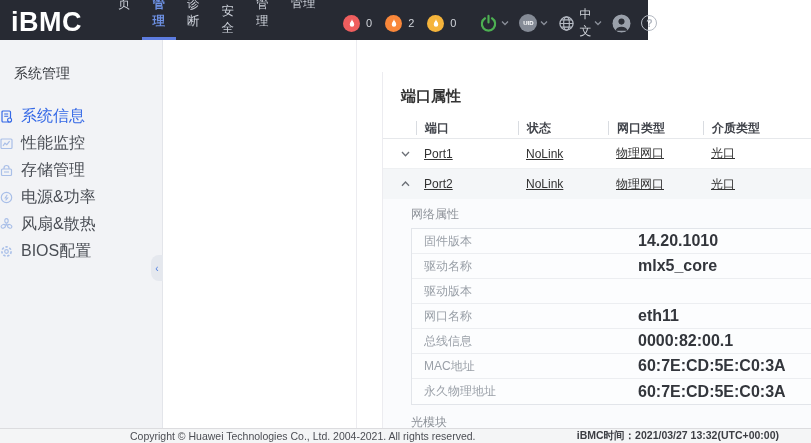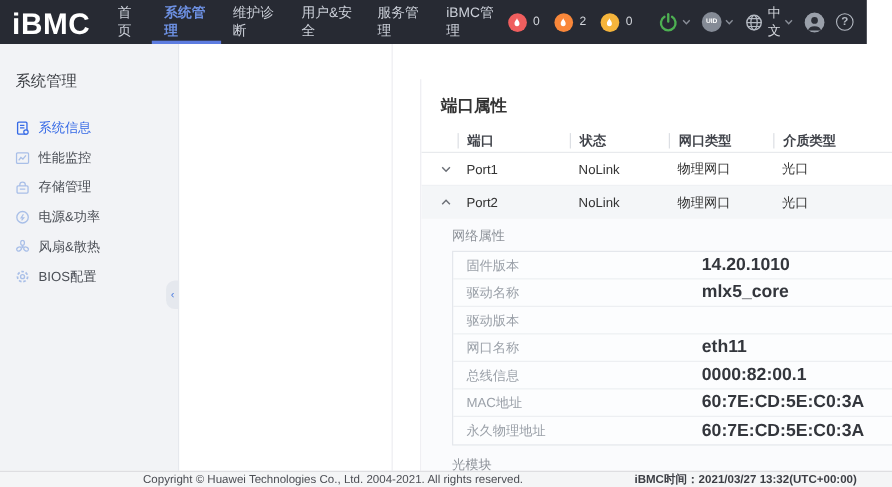--- a/index.html
+++ b/index.html
@@ -1,59 +1,59 @@
 <!DOCTYPE html>
 <html><head>
 <meta charset="utf-8">
 <style>
   * { margin:0; padding:0; box-sizing:border-box; }
   html,body { width:811px; height:443px; overflow:hidden; }
   body { font-family:"Liberation Sans","DejaVu Sans",sans-serif; background:#fff; position:relative; }
   .stage { position:absolute; left:0; top:0; width:811px; height:443px; overflow:hidden; }
 
   
-  .header { position:absolute; left:0; top:0; width:788px; height:40px; background:#272a33; display:flex; align-items:center; }
+  .header { position:absolute; left:0; top:0; width:648px; height:40px; background:#272a33; display:flex; align-items:flex-end;gap:11px; }
   .logo { color:#fff; font-size:27px; font-weight:bold; letter-spacing:.5px; margin:4px 14px 0 11px; line-height:36px; }
   .nav { display:flex; align-items:stretch; }
   .nav-item { display:flex; align-items:center; padding:0 11px; font-size:12.5px; color:#ccd0d9; cursor:pointer; border-bottom:3px solid transparent; border-top:3px solid transparent; }
   .nav-item.active { color:#6d90e2; border-bottom-color:#5d7ce0; font-weight:bold; }
   .hdr-right { margin-left:auto; display:flex; align-items:center; padding-right:12px; }
   .alarm { display:flex; align-items:center; margin-right:13px; cursor:pointer; }
   .alarm-circle { width:17px; height:17px; border-radius:50%; display:flex; align-items:center; justify-content:center; }
   .alarm-count { font-size:11px; color:#d2d5db; margin-left:6px; }
   .hdr-ico { display:flex; align-items:center; margin-left:10px; cursor:pointer; }
   .chev { margin-left:3px; display:flex; }
   .uid-circle { width:18px; height:18px; border-radius:50%; background:#858b96; color:#fff; font-size:6px; font-weight:bold; display:flex; align-items:center; justify-content:center; }
   .lang-label { font-size:12px; color:#d2d5db; margin-left:4px; }
   .avatar { width:19px; height:19px; border-radius:50%; overflow:hidden; display:flex; }
   .help-circle { width:16px; height:16px; border-radius:50%; border:1.5px solid #b4b9c2; color:#b4b9c2; font-size:10.5px; font-weight:bold; display:flex; align-items:center; justify-content:center; }
 
   
   .sidebar { position:absolute; left:0; top:40px; width:163px; height:388px; background:#f2f3f6; border-right:1px solid #e3e5ea; }
   .sb-title { font-size:14px; color:#3a3d42; padding:25px 0 0 14px; }
   .sb-list { margin-top:20px; }
-  .sb-item { display:flex; align-items:center; height:27px; padding-left:14px; font-size:12px; color:#4a4e55; cursor:pointer; }
+  .sb-item { display:flex; align-items:center; height:27px; font-size:16px; color:#4a4e55; cursor:pointer; }
   .sb-item .sb-ico { display:flex; width:13px; margin-right:8px; color:#a9bfe8; }
   .sb-item.active { color:#3569e6; }
   .sb-item.active .sb-ico { color:#3569e6; }
   .collapse-tab { position:absolute; left:151px; top:255px; width:12px; height:26px; background:#e5e8ee; border-radius:8px 0 0 8px; display:flex; align-items:center; justify-content:center; color:#4d7de0; font-size:10px; cursor:pointer; }
 
   
   .mid-panel { position:absolute; left:163px; top:40px; width:194px; height:388px; background:#fff; border-right:1px solid #ececf0; }
 
   
   .content { position:absolute; left:382px; top:40px; width:484px; height:388px; background:#fff; border-left:1px solid #ececf0; overflow:hidden;margin-top:32px; }
   .content-title { font-size:15px; font-weight:bold; color:#333; padding:15px 0 11px 18px; }
   .ptable { width:100%; }
   .pt-hrow, .pt-row { display:grid; grid-template-columns:33px 102px 90px 95px 1fr; align-items:center; }
   .pt-hrow { height:22px; border-bottom:1px solid #e6e8eb; }
   .pt-hrow .th { font-size:12px; color:#40434a; font-weight:bold; border-left:1px solid #d9dce1; padding-left:8px; height:14px; line-height:14px; }
   .pt-row { height:30px; font-size:12px; color:#333; border-bottom:1px solid #eef0f2; cursor:pointer; }
   .pt-row.expanded { background:#f4f6f8; border-bottom:none; }
-  .pt-row .td { padding-left:8px; }
+  .pt-row .td { padding-left:8px;text-decoration:underline; }
   .row-chev { display:flex; justify-content:flex-end; padding-right:6px; color:#6b6f76; }
 
   .detail { background:#fafbfd; height:262px; padding:7px 16px 0 28px; }
   .sec-label { font-size:12px; color:#8d9299; height:16px; margin-bottom:6px; }
   .kv-box { border:1px solid #e2e5ea; background:#fcfdfe; }
   .kv-row { display:grid; grid-template-columns:184px 1fr; align-items:center; height:25px; border-bottom:1px solid #eceef1;gap:42px; }
   .kv-row:last-child { border-bottom:none; }
   .kv-key { font-size:12px; color:#9aa0a8; padding-left:12px; }
   .kv-val { font-size:16px; color:#33363c; font-weight:bold; }
   .optical-label { margin-top:9px; }

